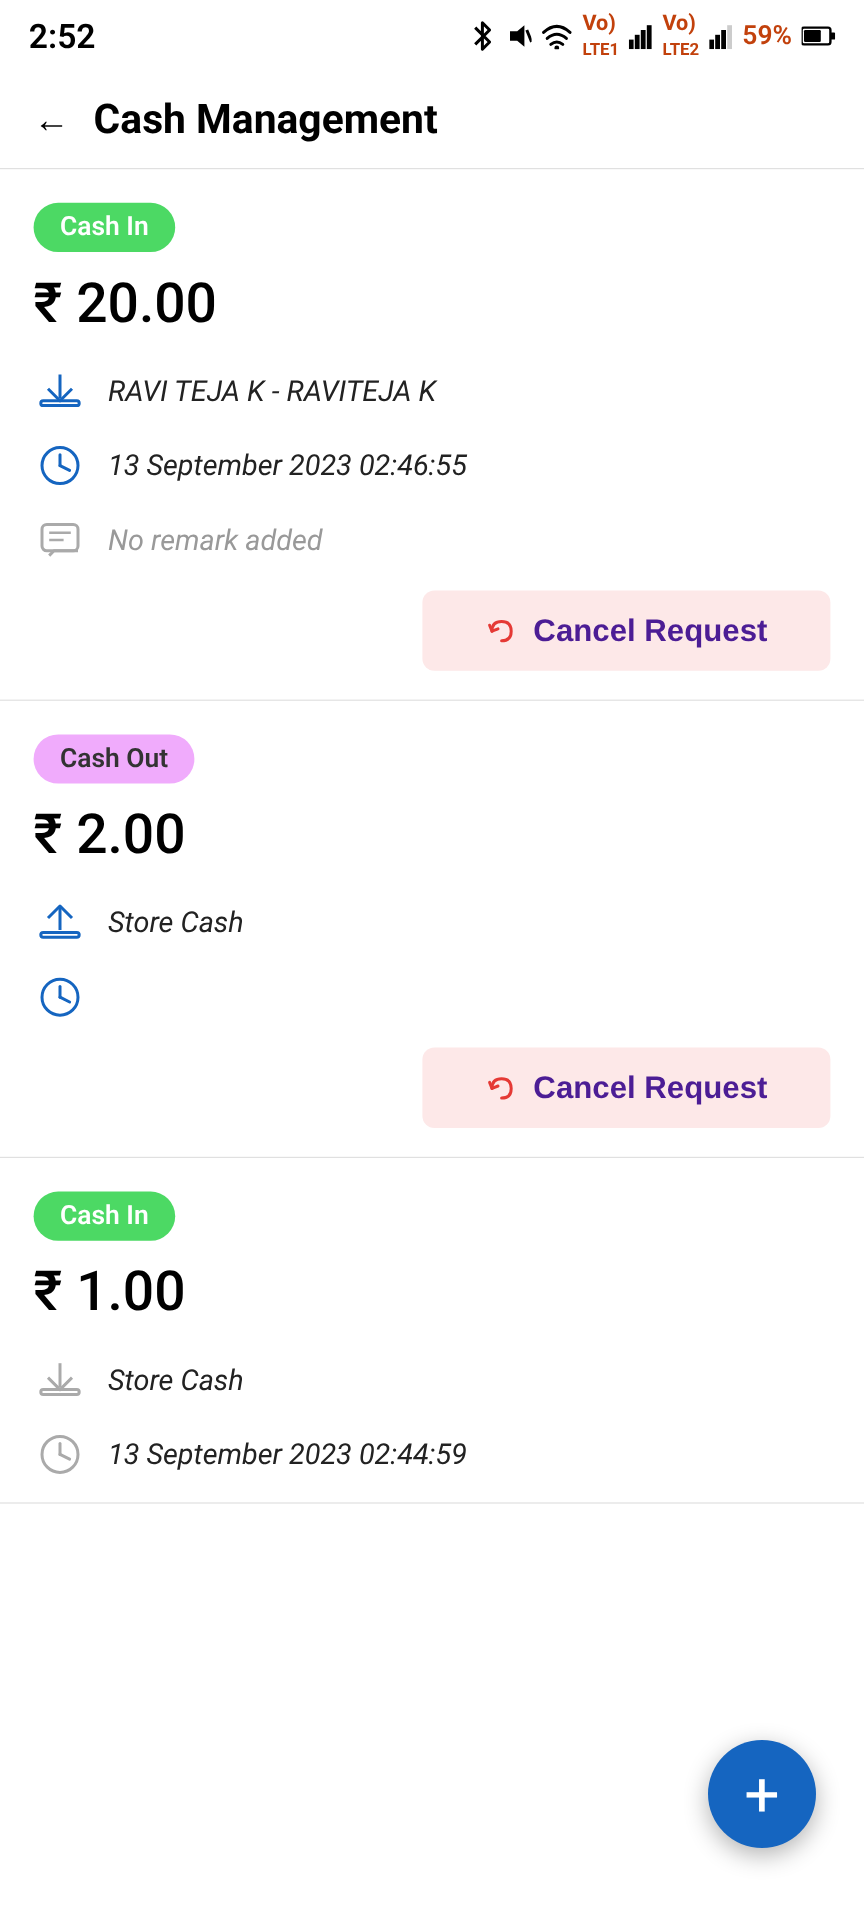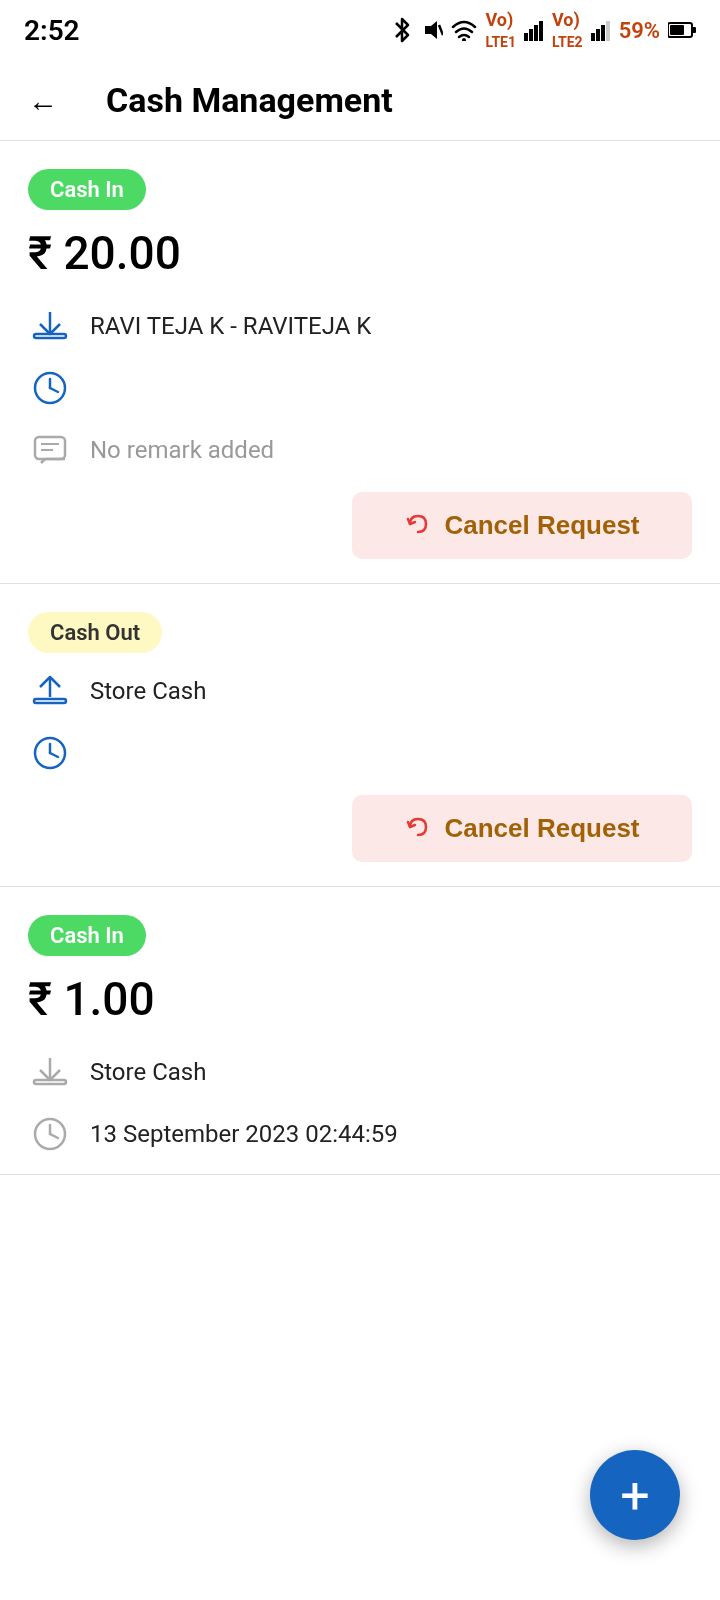--- a/index.html
+++ b/index.html
@@ -48,21 +48,20 @@
     .back-arrow {
       font-size: 30px;
       font-weight: 300;
       color: #000;
       cursor: pointer;
     }
     .header-title {
       font-size: 34px;
       font-weight: 700;
       color: #000;
-      margin-left: 28px;
     }
 
     
     .transaction-card {
       padding: 28px 28px 24px 28px;
       border-bottom: 1px solid #e0e0e0;
     }
 
     
     .badge {
@@ -71,38 +70,39 @@
       border-radius: 30px;
       font-size: 22px;
       font-weight: 600;
       margin-bottom: 16px;
     }
     .badge-cash-in {
       background: #4cd964;
       color: #fff;
     }
     .badge-cash-out {
-      background: #fef9c3;
+      background: #f0abfc;
       color: #333;
     }
 
     
     .amount {
       font-size: 46px;
       font-weight: 500;
       color: #000;
       margin-bottom: 24px;
     }
 
     
     .info-row {
       display: flex;
       align-items: center;
       gap: 18px;
       margin-bottom: 18px;
+      font-style: italic;
     }
     .info-icon {
       width: 44px;
       height: 44px;
       flex-shrink: 0;
       display: flex;
       align-items: center;
       justify-content: center;
     }
     .info-text {
@@ -115,28 +115,28 @@
     }
 
     
     .cancel-btn-wrapper {
       display: flex;
       justify-content: flex-end;
       margin-top: 20px;
     }
     .cancel-btn {
       background: #fde8e8;
-      color: #a16207;
+      color: #4c1d95;
       border: none;
       border-radius: 10px;
       padding: 18px 36px;
       font-size: 26px;
       font-weight: 600;
       display: flex;
-      align-items: flex-start;
+      align-items: center;
       gap: 12px;
       cursor: pointer;
       min-width: 340px;
       justify-content: center;
     }
 
     
     .fab {
       position: fixed;
       bottom: 60px;
@@ -232,20 +232,21 @@
     </div>
 
     <div class="info-row">
       <div class="info-icon">
         <svg width="38" height="38" viewBox="0 0 38 38">
           <circle cx="19" cy="19" r="15" fill="none" stroke="#1565c0" stroke-width="2.5"></circle>
           <line x1="19" y1="10" x2="19" y2="19" stroke="#1565c0" stroke-width="2.5" stroke-linecap="round"></line>
           <line x1="19" y1="19" x2="27" y2="23" stroke="#1565c0" stroke-width="2.5" stroke-linecap="round"></line>
         </svg>
       </div>
+      <span class="info-text">13 September 2023 02:46:55</span>
     </div>
 
     <div class="info-row">
       <div class="info-icon">
         <svg width="38" height="38" viewBox="0 0 38 38">
           <rect x="4" y="6" width="30" height="22" rx="4" ry="4" fill="none" stroke="#aaa" stroke-width="2.5"></rect>
           <line x1="10" y1="13" x2="28" y2="13" stroke="#aaa" stroke-width="2"></line>
           <line x1="10" y1="19" x2="22" y2="19" stroke="#aaa" stroke-width="2"></line>
           <polyline points="10,32 14,28 34,28" fill="none" stroke="#aaa" stroke-width="2.5" stroke-linejoin="round"></polyline>
         </svg>
@@ -259,20 +260,21 @@
           <path d="M6,14 Q6,6 14,6 Q22,6 22,14 Q22,22 14,22" fill="none" stroke="#e53935" stroke-width="2.5" stroke-linecap="round"></path>
           <polyline points="4,9 6,14 11,12" fill="none" stroke="#e53935" stroke-width="2.5" stroke-linejoin="round" stroke-linecap="round"></polyline>
         </svg>
         <span>Cancel Request</span>
       </button>
     </div>
   </div>
 
   <div class="transaction-card">
     <span class="badge badge-cash-out">Cash Out</span>
+    <div class="amount">₹ 2.00</div>
 
     <div class="info-row">
       <div class="info-icon">
 
         <svg width="40" height="40" viewBox="0 0 40 40">
           <rect x="4" y="28" width="32" height="4" rx="2" fill="none" stroke="#1565c0" stroke-width="2.5"></rect>
           <polyline points="20,26 20,6" fill="none" stroke="#1565c0" stroke-width="2.5"></polyline>
           <polyline points="10,16 20,6 30,16" fill="none" stroke="#1565c0" stroke-width="2.5" stroke-linejoin="round"></polyline>
         </svg>
       </div>

